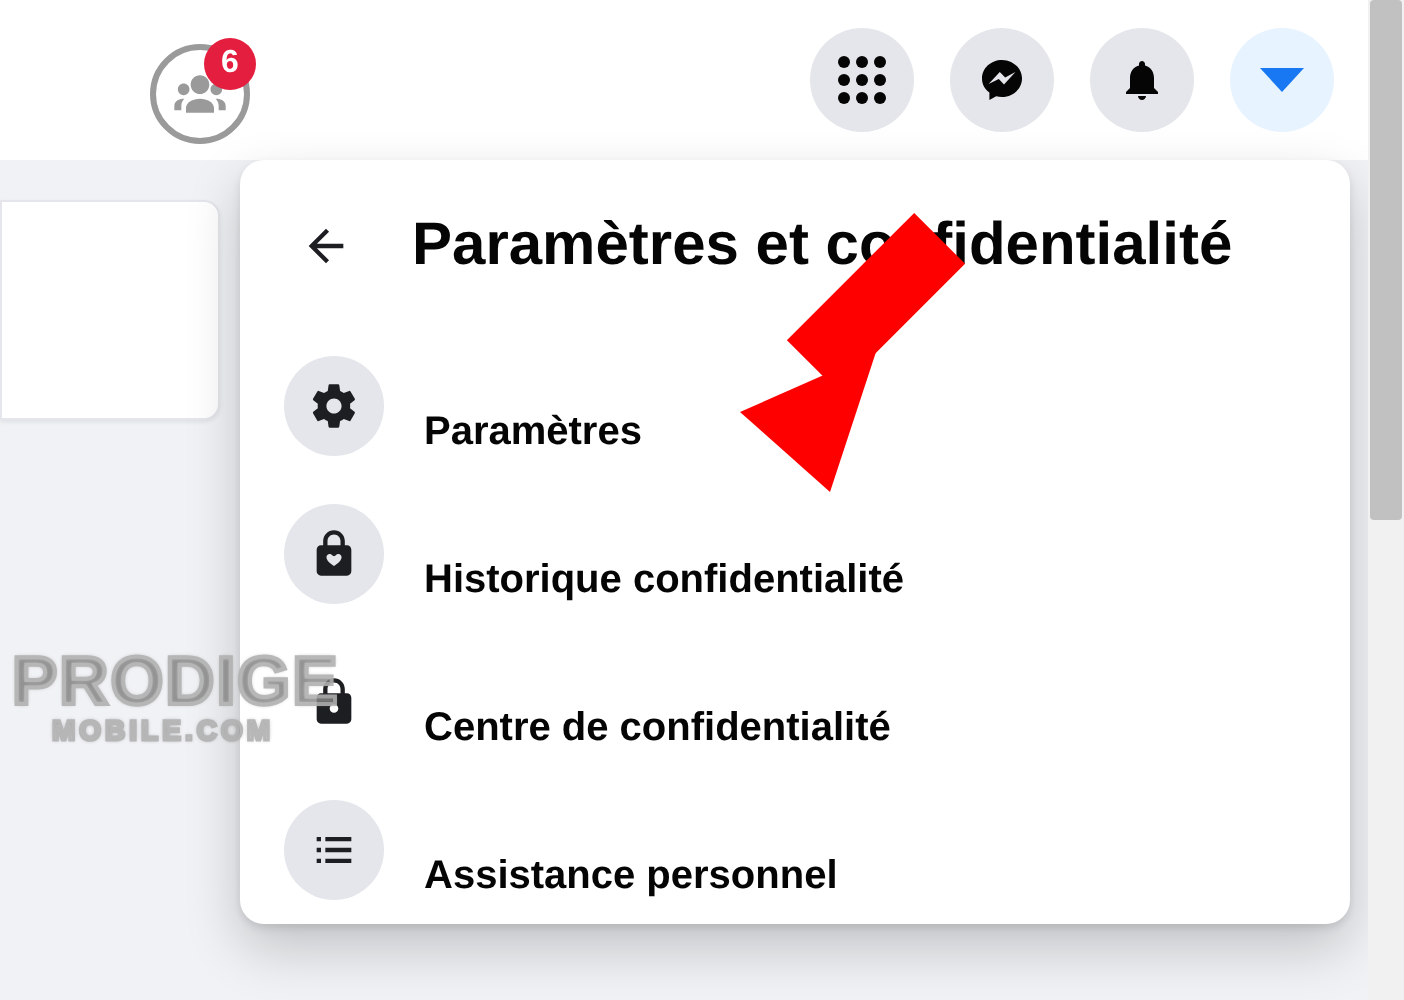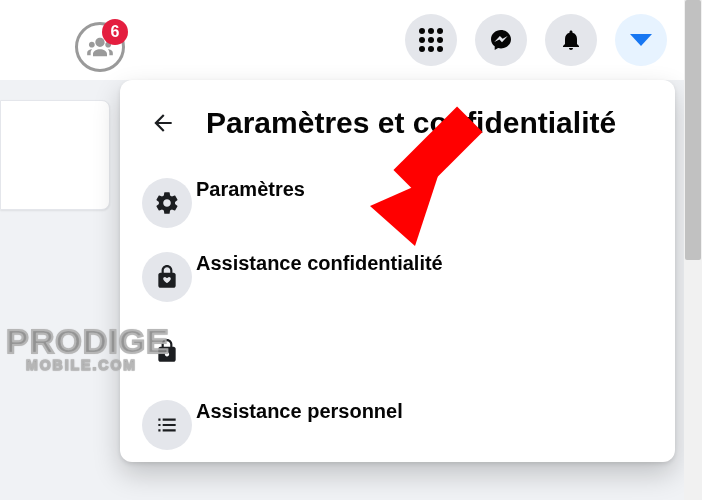--- a/index.html
+++ b/index.html
@@ -104,22 +104,22 @@
   }
   .back-btn svg { width: 26px; height: 26px; fill: #1c1e21; }
   .dd-title {
     font-size: 30px;
     font-weight: 800;
     color: #050505;
     line-height: 1.15;
   }
   .menu-item {
     display: flex;
-    align-items: flex-start;
-    gap: 4px;
+    align-items: flex-end;
+    gap: 20px;
     padding: 12px 10px;
     border-radius: 8px;
     cursor: pointer;
   }
   .mi-icon {
     width: 50px; height: 50px;
     border-radius: 50%;
     background: #e4e6eb;
     display: flex;
     align-items: center;
@@ -226,29 +226,30 @@
     </div>
     <div class="mi-label">Paramètres</div>
   </div>
 
   <div class="menu-item">
     <div class="mi-icon">
       <svg viewBox="0 0 24 24">
           <path d="M18 8h-1V6c0-2.76-2.24-5-5-5S7 3.24 7 6v2H6c-1.1 0-2 .9-2 2v10c0 1.1.9 2 2 2h12c1.1 0 2-.9 2-2V10c0-1.1-.9-2-2-2zM9 6c0-1.66 1.34-3 3-3s3 1.34 3 3v2H9V6zm6.5 7.5c0 2-3.5 4-3.5 4s-3.5-2-3.5-4c0-.83.67-1.5 1.5-1.5.55 0 1.03.3 1.29.74L12 13l.71-.26c.26-.44.74-.74 1.29-.74.83 0 1.5.67 1.5 1.5z"></path>
         </svg>
     </div>
-    <div class="mi-label">Assistance confidentialité</div>
+    <div class="mi-label">Historique confidentialité</div>
   </div>
 
   <div class="menu-item">
     <div class="mi-icon plain">
       <svg viewBox="0 0 24 24">
           <path d="M18 8h-1V6c0-2.76-2.24-5-5-5S7 3.24 7 6v2H6c-1.1 0-2 .9-2 2v10c0 1.1.9 2 2 2h12c1.1 0 2-.9 2-2V10c0-1.1-.9-2-2-2zM9 6c0-1.66 1.34-3 3-3s3 1.34 3 3v2H9V6zm3 11c-1.1 0-2-.9-2-2s.9-2 2-2 2 .9 2 2-.9 2-2 2z"></path>
         </svg>
     </div>
+    <div class="mi-label">Centre de confidentialité</div>
   </div>
 
   <div class="menu-item">
     <div class="mi-icon">
       <svg viewBox="0 0 24 24">
           <path d="M4 6h2v2H4V6zm0 5h2v2H4v-2zm0 5h2v2H4v-2zm4-10h12v2H8V6zm0 5h12v2H8v-2zm0 5h12v2H8v-2z"></path>
         </svg>
     </div>
     <div class="mi-label">Assistance personnel</div>
   </div>

